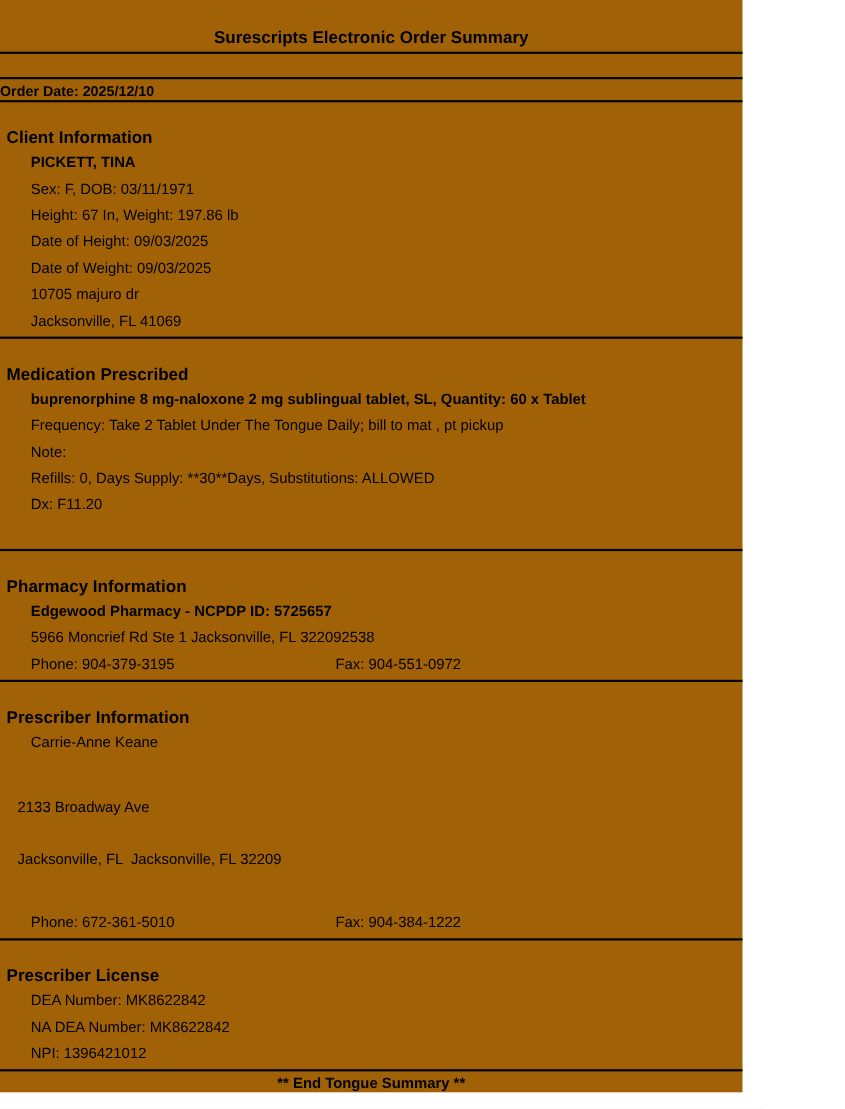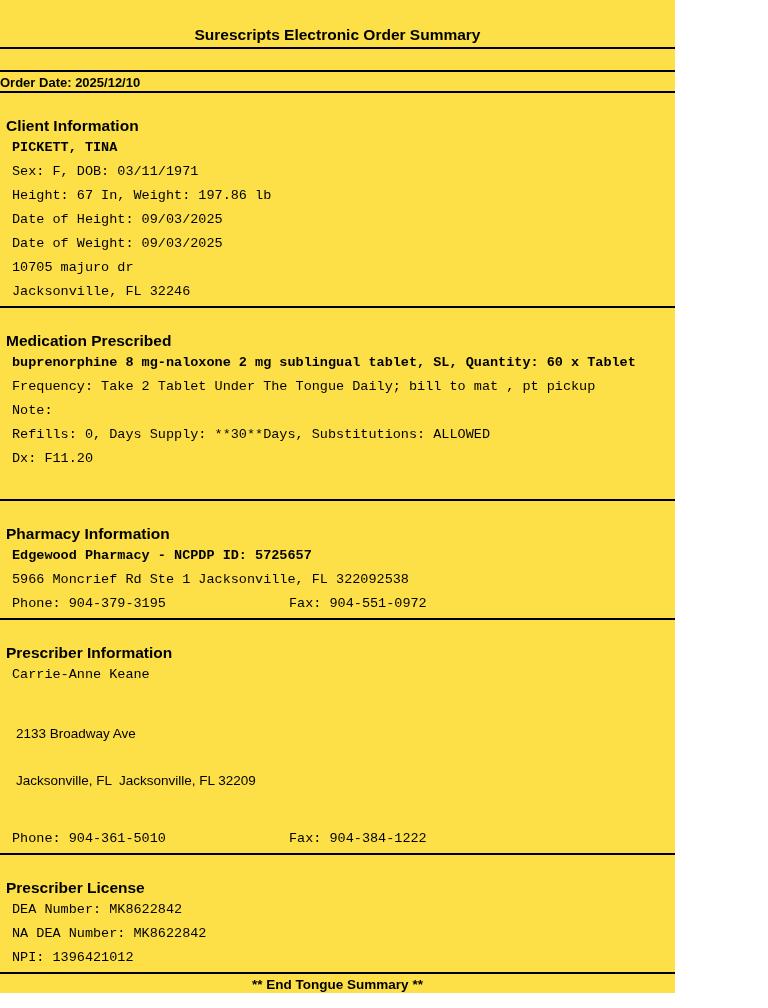--- a/index.html
+++ b/index.html
@@ -4,21 +4,21 @@
 <style>
   * { margin: 0; padding: 0; box-sizing: border-box; }
   html, body {
     width: 768px; height: 1008px;
     background: #ffffff;
     font-family: "Liberation Sans", sans-serif;
     color: #000000;
   }
   .doc {
     width: 675px;
-    background: #fde047;
+    background: #a16207;
   }
   .rule-bottom { border-bottom: 2px solid #000000; }
   .title-block {
     padding-top: 27px;
     padding-bottom: 4px;
     text-align: center;
   }
   .title {
     font-size: 15.5px;
     font-weight: bold;
@@ -36,23 +36,22 @@
     font-size: 15.5px;
     font-weight: bold;
     line-height: 17px;
     padding: 4px 0 2px 6px;
     margin-top: 20px;
   }
   .line {
     font-size: 13.5px;
     height: 24px;
     line-height: 24px;
-    padding-left: 12px;
+    padding-left: 28px;
     white-space: pre-wrap;
-    font-family: Liberation Mono, monospace;
   }
   .bold { font-weight: bold; }
   .blank-line { height: 26px; }
   .addr-block {
     font-size: 13.5px;
     padding-left: 16px;
     line-height: 15.5px;
     margin-top: 8px;
     margin-bottom: 8px;
     white-space: pre-wrap;
@@ -82,21 +81,21 @@
   <div class="order-row rule-bottom">Order Date: 2025/12/10</div>
 
   <div class="section rule-bottom">
     <div class="section-heading">Client Information</div>
     <div class="line bold">PICKETT, TINA</div>
     <div class="line">Sex: F, DOB: 03/11/1971</div>
     <div class="line">Height: 67 In, Weight: 197.86 lb</div>
     <div class="line">Date of Height: 09/03/2025</div>
     <div class="line">Date of Weight: 09/03/2025</div>
     <div class="line">10705 majuro dr</div>
-    <div class="line">Jacksonville, FL 32246</div>
+    <div class="line">Jacksonville, FL 41069</div>
   </div>
 
   <div class="section rule-bottom">
     <div class="section-heading">Medication Prescribed</div>
     <div class="line bold">buprenorphine 8 mg-naloxone 2 mg sublingual tablet, SL, Quantity: 60 x Tablet</div>
     <div class="line">Frequency: Take 2 Tablet Under The Tongue Daily; bill to mat , pt pickup</div>
     <div class="line">Note:</div>
     <div class="line">Refills: 0, Days Supply: **30**Days, Substitutions: ALLOWED</div>
     <div class="line">Dx: F11.20</div>
     <div class="blank-line"></div>
@@ -113,21 +112,21 @@
   </div>
 
   <div class="section rule-bottom">
     <div class="section-heading">Prescriber Information</div>
     <div class="line">Carrie-Anne Keane</div>
     <div class="addr-block">
       <div>2133 Broadway Ave</div>
       <div>Jacksonville, FL  Jacksonville, FL 32209</div>
     </div>
     <div class="line phone-row">
-      <span class="phone-col">Phone: 904-361-5010</span>
+      <span class="phone-col">Phone: 672-361-5010</span>
       <span>Fax: 904-384-1222</span>
     </div>
   </div>
 
   <div class="section rule-bottom">
     <div class="section-heading">Prescriber License</div>
     <div class="line">DEA Number: MK8622842</div>
     <div class="line">NA DEA Number: MK8622842</div>
     <div class="line">NPI: 1396421012</div>
   </div>

